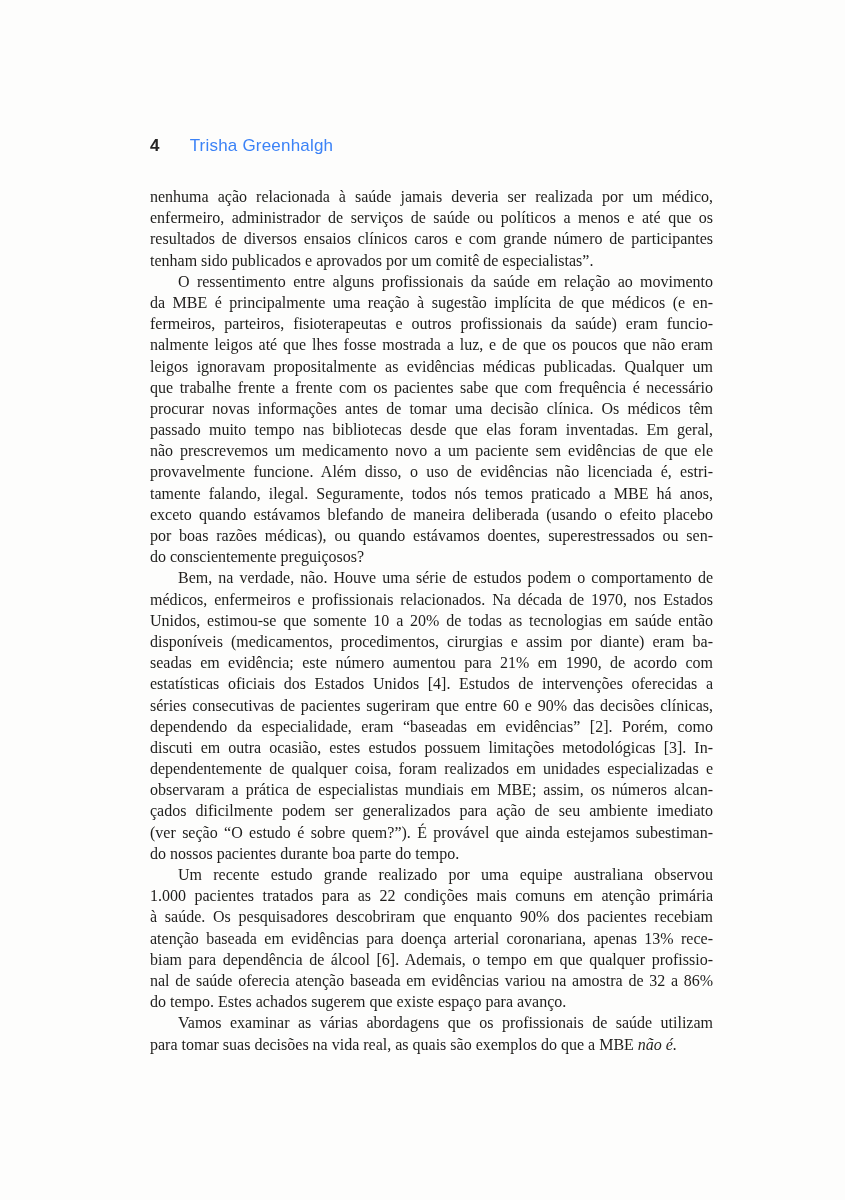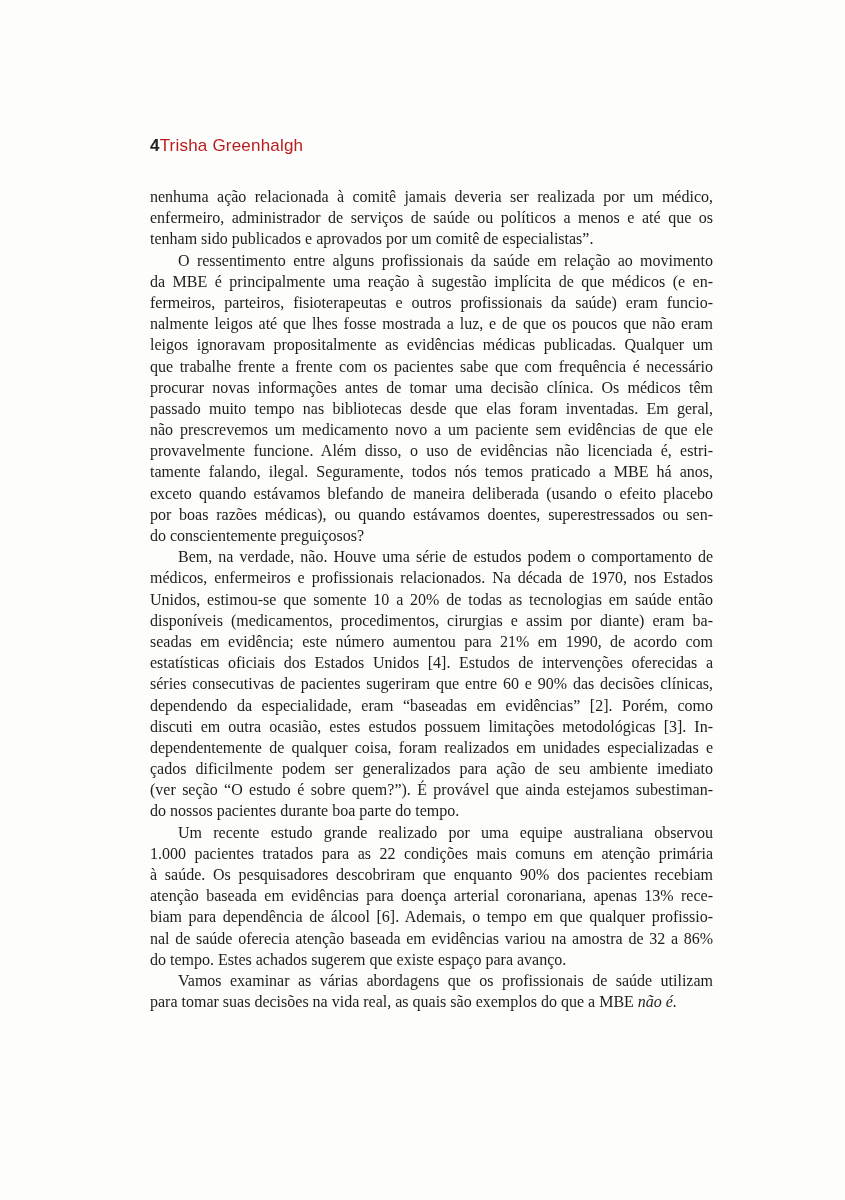--- a/index.html
+++ b/index.html
@@ -22,21 +22,22 @@
     font-size: 17px;
     line-height: 20px;
     color: #2e2d2b;
     letter-spacing: 0.2px;
   }
   .page-number {
     font-weight: bold;
     color: #262524;
   }
   .running-title {
-    color: #b91c1c;
+    margin-left: 30px;
+    color: #3b82f6;
   }
   .page-body {
     position: absolute;
     left: 150px;
     top: 186px;
     width: 563px;
     font-family: "Liberation Serif", "DejaVu Serif", serif;
     font-size: 16px;
     line-height: 21.2px;
     color: #1e1d1b;
@@ -65,22 +66,23 @@
 </style>
 </head>
 <body>
 
 <div class="page">
   <div class="page-header">
     <span class="page-number">4</span><span class="running-title">Trisha Greenhalgh</span>
   </div>
   <div class="page-body">
       <div class="paragraph">
-        <div class="line"><span>nenhuma ação relacionada à comitê jamais deveria ser realizada por um médico,</span></div>
+        <div class="line"><span>nenhuma ação relacionada à saúde jamais deveria ser realizada por um médico,</span></div>
         <div class="line"><span>enfermeiro, administrador de serviços de saúde ou políticos a menos e até que os</span></div>
+        <div class="line"><span>resultados de diversos ensaios clínicos caros e com grande número de participantes</span></div>
         <div class="line last"><span>tenham sido publicados e aprovados por um comitê de especialistas”.</span></div>
       </div>
       <div class="paragraph">
         <div class="line indent"><span>O ressentimento entre alguns profissionais da saúde em relação ao movimento</span></div>
         <div class="line"><span>da MBE é principalmente uma reação à sugestão implícita de que médicos (e en-</span></div>
         <div class="line"><span>fermeiros, parteiros, fisioterapeutas e outros profissionais da saúde) eram funcio-</span></div>
         <div class="line"><span>nalmente leigos até que lhes fosse mostrada a luz, e de que os poucos que não eram</span></div>
         <div class="line"><span>leigos ignoravam propositalmente as evidências médicas publicadas. Qualquer um</span></div>
         <div class="line"><span>que trabalhe frente a frente com os pacientes sabe que com frequência é necessário</span></div>
         <div class="line"><span>procurar novas informações antes de tomar uma decisão clínica. Os médicos têm</span></div>
@@ -96,20 +98,21 @@
         <div class="line indent"><span>Bem, na verdade, não. Houve uma série de estudos podem o comportamento de</span></div>
         <div class="line"><span>médicos, enfermeiros e profissionais relacionados. Na década de 1970, nos Estados</span></div>
         <div class="line"><span>Unidos, estimou-se que somente 10 a 20% de todas as tecnologias em saúde então</span></div>
         <div class="line"><span>disponíveis (medicamentos, procedimentos, cirurgias e assim por diante) eram ba-</span></div>
         <div class="line"><span>seadas em evidência; este número aumentou para 21% em 1990, de acordo com</span></div>
         <div class="line"><span>estatísticas oficiais dos Estados Unidos [4]. Estudos de intervenções oferecidas a</span></div>
         <div class="line"><span>séries consecutivas de pacientes sugeriram que entre 60 e 90% das decisões clínicas,</span></div>
         <div class="line"><span>dependendo da especialidade, eram “baseadas em evidências” [2]. Porém, como</span></div>
         <div class="line"><span>discuti em outra ocasião, estes estudos possuem limitações metodológicas [3]. In-</span></div>
         <div class="line"><span>dependentemente de qualquer coisa, foram realizados em unidades especializadas e</span></div>
+        <div class="line"><span>observaram a prática de especialistas mundiais em MBE; assim, os números alcan-</span></div>
         <div class="line"><span>çados dificilmente podem ser generalizados para ação de seu ambiente imediato</span></div>
         <div class="line"><span>(ver seção “O estudo é sobre quem?”). É provável que ainda estejamos subestiman-</span></div>
         <div class="line last"><span>do nossos pacientes durante boa parte do tempo.</span></div>
       </div>
       <div class="paragraph">
         <div class="line indent"><span>Um recente estudo grande realizado por uma equipe australiana observou</span></div>
         <div class="line"><span>1.000 pacientes tratados para as 22 condições mais comuns em atenção primária</span></div>
         <div class="line"><span>à saúde. Os pesquisadores descobriram que enquanto 90% dos pacientes recebiam</span></div>
         <div class="line"><span>atenção baseada em evidências para doença arterial coronariana, apenas 13% rece-</span></div>
         <div class="line"><span>biam para dependência de álcool [6]. Ademais, o tempo em que qualquer profissio-</span></div>

